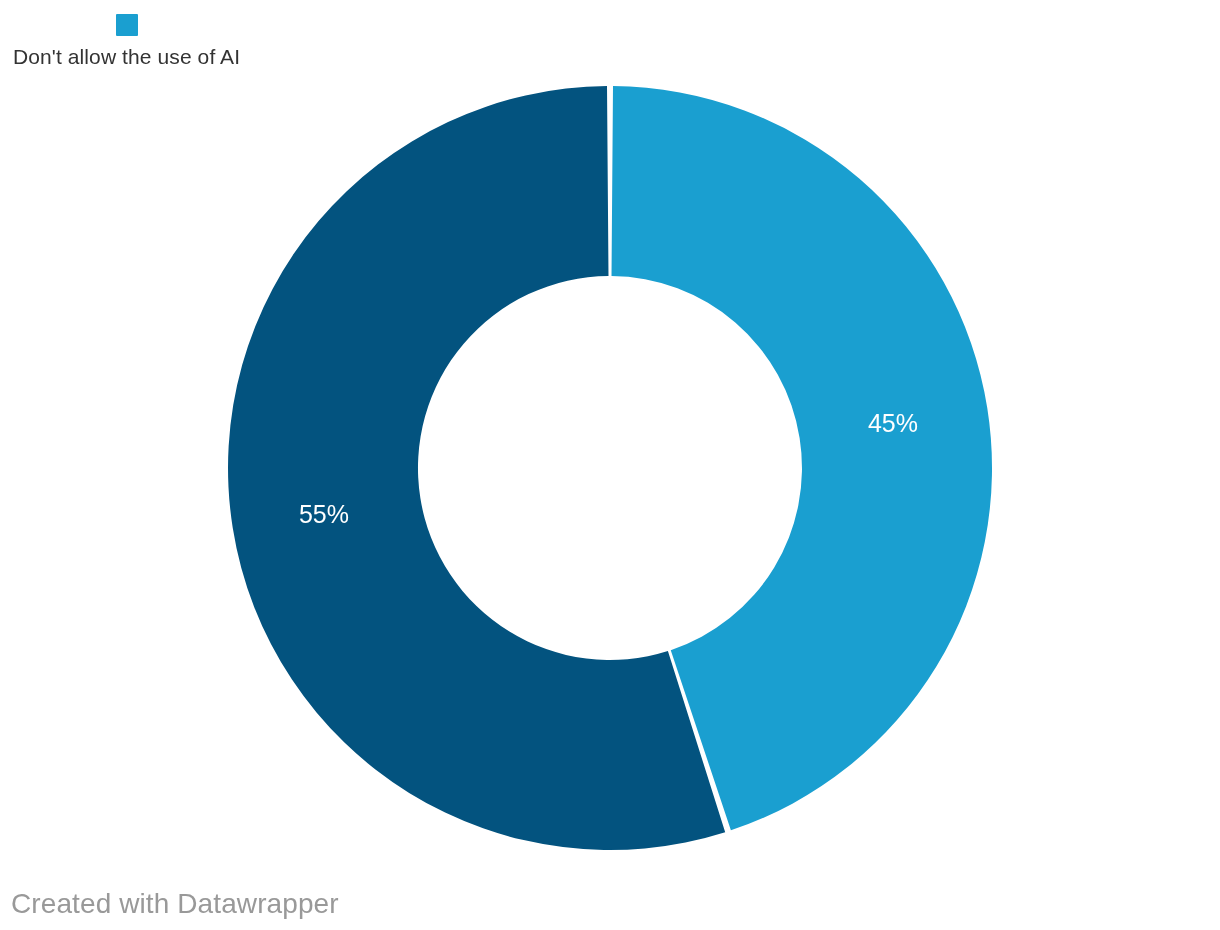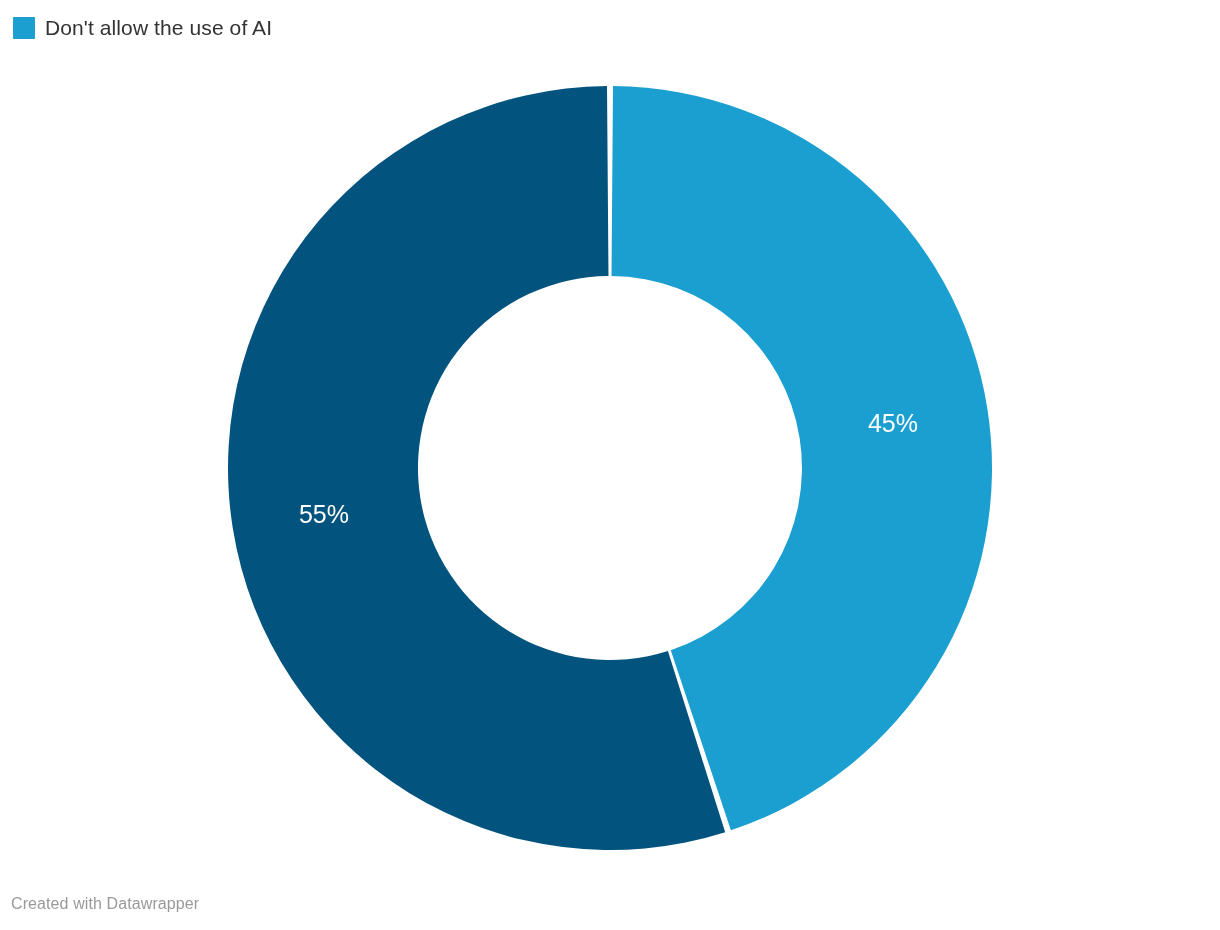--- a/index.html
+++ b/index.html
@@ -23,21 +23,21 @@
     left: 13px;
     top: 14px;
     display: flex;
     flex-direction: row;
     align-items: center;
     gap: 20px;
     height: 28px;
   }
   .legend-item {
     display: flex;
-    flex-direction: row;
+    flex-direction: column;
     align-items: center;
     gap: 10px;
     height: 28px;
   }
   .legend-swatch {
     width: 22px;
     height: 22px;
     flex: 0 0 auto;
     border-radius: 1px;
   }
@@ -68,21 +68,21 @@
     fill: #ffffff;
     text-anchor: middle;
     dominant-baseline: middle;
   }
 
   
   .footer {
     position: absolute;
     left: 11px;
     bottom: 14px;
-    font-size: 16px;
+    font-size: 28px;
     color: #999999;
     line-height: 24px;
     letter-spacing: 0.1px;
   }
 </style>
 </head>
 <body>
 
 <div class="legend">
   <div class="legend-item">

